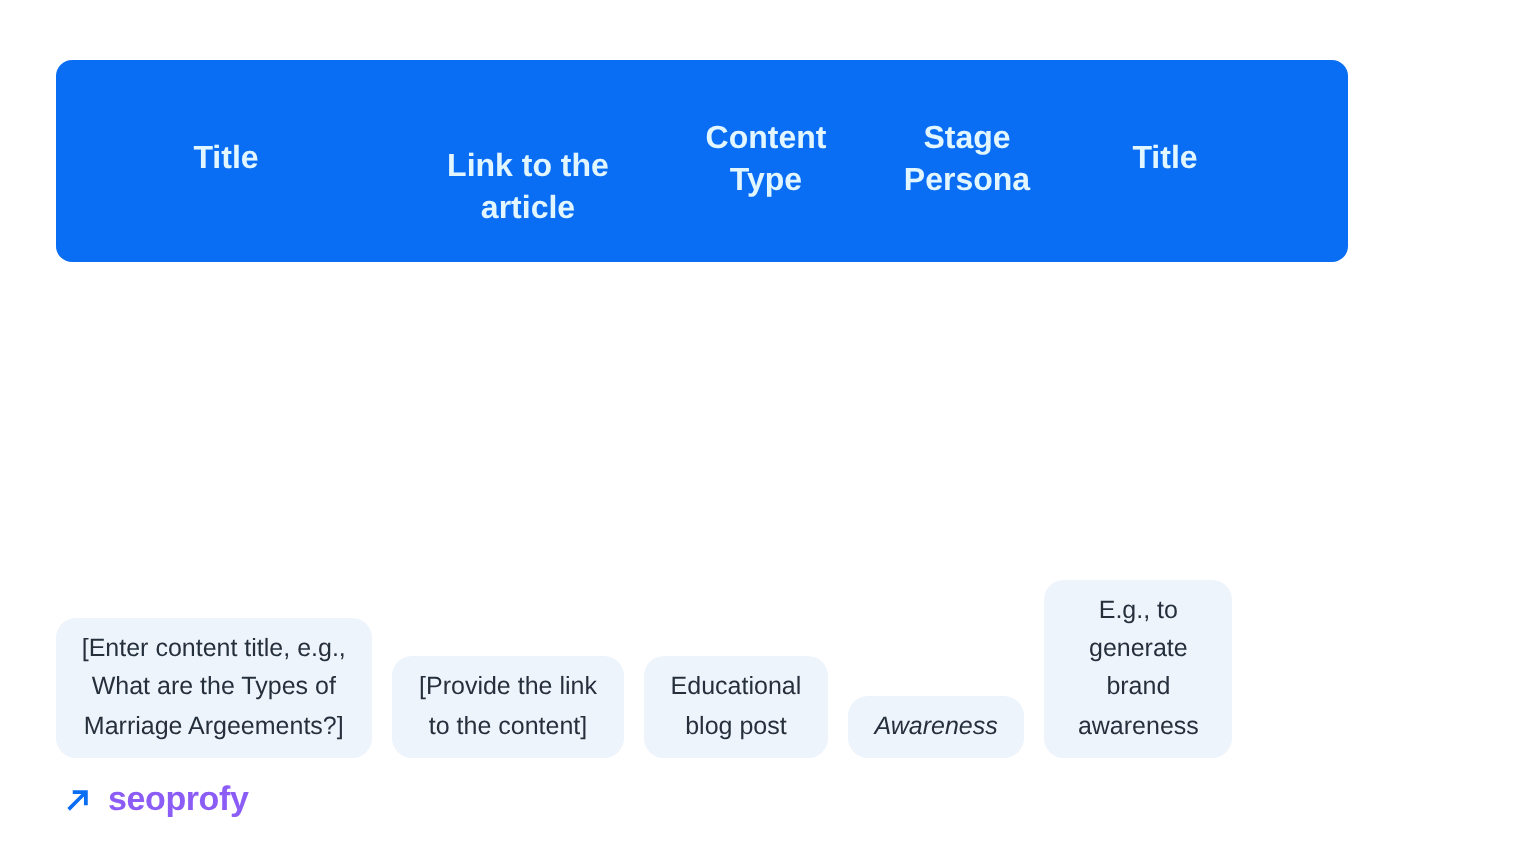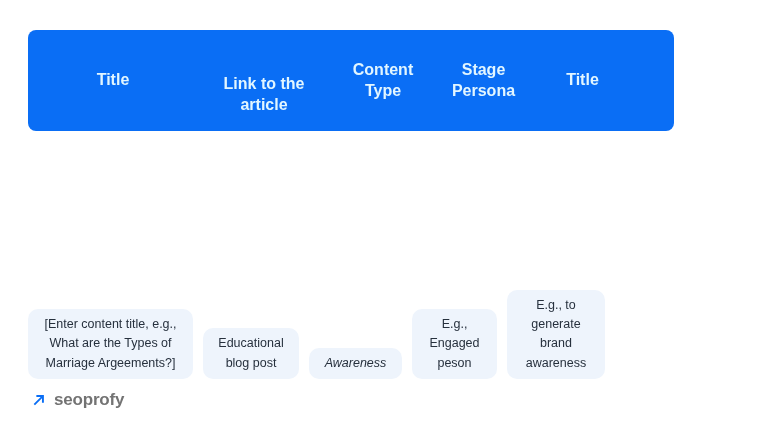--- a/index.html
+++ b/index.html
@@ -109,49 +109,49 @@
     gap: 7px;
   }
   .logo-mark {
     width: 17px;
     height: 17px;
     display: block;
   }
   .logo-text {
     font-size: 17px;
     font-weight: bold;
-    color: #737373;
+    color: #8b5cf6;
     letter-spacing: -0.2px;
   }
 </style>
 </head>
 <body>
 
 <div class="page">
 
   <div class="table-header">
     <div class="header-cell col-1">Title</div>
     <div class="header-cell col-2">Link to the article</div>
     <div class="header-cell col-3">Content Type</div>
     <div class="header-cell col-5">Stage Persona</div>
     <div class="header-cell col-6">Title</div>
   </div>
 
   <div class="table-body">
     <div class="body-cell-wrap w1">
       <div class="body-cell">[Enter content title, e.g., What are the Types of Marriage Argeements?]</div>
     </div>
+    <div class="body-cell-wrap w2">
+      <div class="body-cell">[Provide the link to the content]</div>
+    </div>
     <div class="body-cell-wrap w3">
       <div class="body-cell">Educational blog post</div>
     </div>
     <div class="body-cell-wrap w4">
       <div class="body-cell">Awareness</div>
-    </div>
-    <div class="body-cell-wrap w5">
-      <div class="body-cell">E.g., Engaged peson</div>
     </div>
     <div class="body-cell-wrap w6">
       <div class="body-cell">E.g., to generate brand awareness</div>
     </div>
   </div>
 
   <div class="logo">
     <span class="logo-mark">
       <svg class="logo-mark" viewBox="0 0 24 24" xmlns="http://www.w3.org/2000/svg" aria-hidden="true">
         <path d="M5.2 17.0 L15.1 7.1 L9.0 7.1 L9.0 4.4 L19.6 4.4 L19.6 15.0 L16.9 15.0 L16.9 8.9 L7.0 18.8 Z" fill="#0a6ef5"></path>

